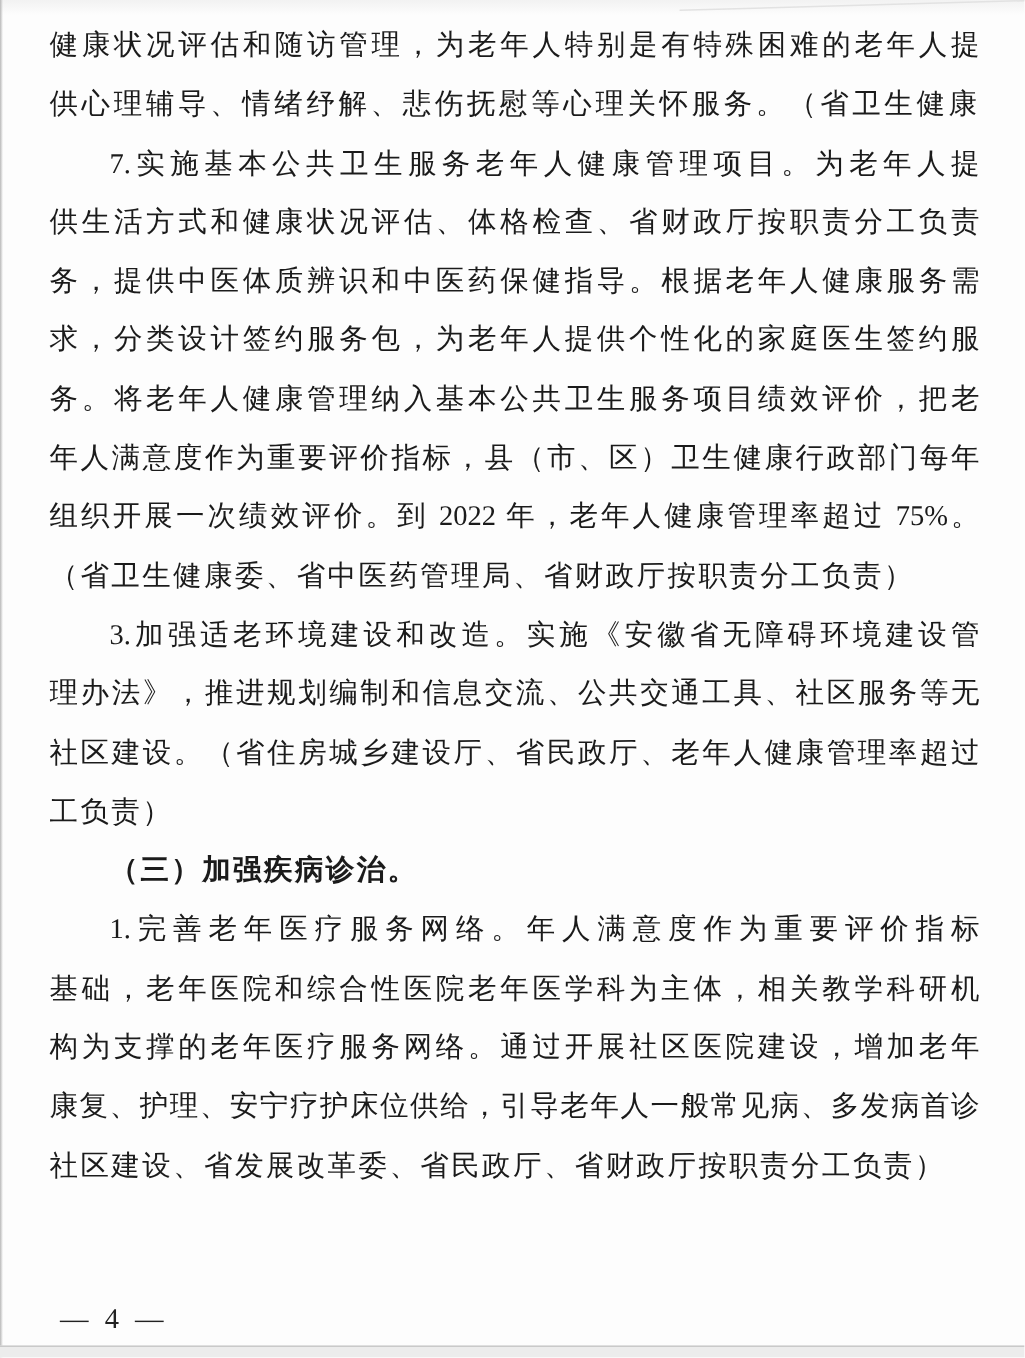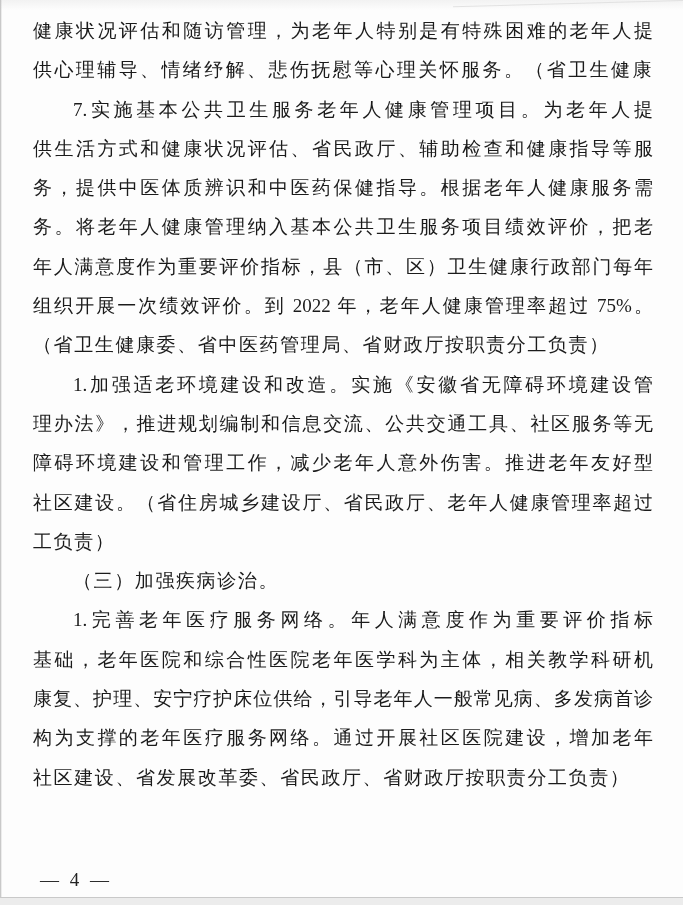--- a/index.html
+++ b/index.html
@@ -19,21 +19,21 @@
     height: 39.3px; line-height: 39.3px;
     font-size: 19px;
     text-align: justify;
     text-align-last: justify;
     text-justify: inter-character;
     overflow: hidden;
   }
   .line .b { font-weight: normal; }
   .line.last { text-align-last: left; letter-spacing: 1.6px; }
   .line.indent { text-indent: 40px; }
-  .line.sec { font-weight: normal; }
+  .line.sec { font-weight: bold; }
   .footer {
     position: absolute; left: 40px; top: 869px;
     font-size: 19px; letter-spacing: 3px; color: #222;
   }
   
   .top-fade {
     position: absolute; top: 0; left: 0; right: 0; height: 10px;
     background: linear-gradient(#f2f2f2, rgba(255,255,255,0));
     pointer-events: none;
   }
@@ -54,34 +54,34 @@
 <body>
 
 <div class="top-fade"></div>
 <div class="scan-line"></div>
 <div class="left-edge"></div>
 
 <div class="page">
   <div class="line"><span class="b"></span><span>健康状况评估和随访管理，为老年人特别是有特殊困难的老年人提</span></div>
   <div class="line last"><span class="b"></span><span>供心理辅导、情绪纾解、悲伤抚慰等心理关怀服务。（省卫生健康委）</span></div>
   <div class="line indent"><span class="b">7.实施基本公共卫生服务老年人健康管理项目。</span><span>为老年人提</span></div>
-  <div class="line"><span class="b"></span><span>供生活方式和健康状况评估、省民政厅、辅助检查和健康指导等服</span></div>
+  <div class="line"><span class="b"></span><span>供生活方式和健康状况评估、体格检查、省财政厅按职责分工负责</span></div>
   <div class="line"><span class="b"></span><span>务，提供中医体质辨识和中医药保健指导。根据老年人健康服务需</span></div>
+  <div class="line"><span class="b"></span><span>求，分类设计签约服务包，为老年人提供个性化的家庭医生签约服</span></div>
   <div class="line"><span class="b"></span><span>务。将老年人健康管理纳入基本公共卫生服务项目绩效评价，把老</span></div>
   <div class="line"><span class="b"></span><span>年人满意度作为重要评价指标，县（市、区）卫生健康行政部门每年</span></div>
   <div class="line"><span class="b"></span><span>组织开展一次绩效评价。到 2022 年，老年人健康管理率超过 75%。</span></div>
   <div class="line last"><span class="b"></span><span>（省卫生健康委、省中医药管理局、省财政厅按职责分工负责）</span></div>
-  <div class="line indent"><span class="b">1.加强适老环境建设和改造。</span><span>实施《安徽省无障碍环境建设管</span></div>
+  <div class="line indent"><span class="b">3.加强适老环境建设和改造。</span><span>实施《安徽省无障碍环境建设管</span></div>
   <div class="line"><span class="b"></span><span>理办法》，推进规划编制和信息交流、公共交通工具、社区服务等无</span></div>
-  <div class="line"><span class="b"></span><span>障碍环境建设和管理工作，减少老年人意外伤害。推进老年友好型</span></div>
   <div class="line"><span class="b"></span><span>社区建设。（省住房城乡建设厅、省民政厅、老年人健康管理率超过</span></div>
   <div class="line last"><span class="b"></span><span>工负责）</span></div>
   <div class="line indent last sec"><span class="b"></span><span>（三）加强疾病诊治。</span></div>
   <div class="line indent"><span class="b">1.完善老年医疗服务网络。</span><span>年人满意度作为重要评价指标</span></div>
   <div class="line"><span class="b"></span><span>基础，老年医院和综合性医院老年医学科为主体，相关教学科研机</span></div>
+  <div class="line"><span class="b"></span><span>构为支撑的老年医疗服务网络。通过开展社区医院建设，增加老年</span></div>
   <div class="line"><span class="b"></span><span>康复、护理、安宁疗护床位供给，引导老年人一般常见病、多发病首诊</span></div>
-  <div class="line"><span class="b"></span><span>构为支撑的老年医疗服务网络。通过开展社区医院建设，增加老年</span></div>
   <div class="line last"><span class="b"></span><span>社区建设、省发展改革委、省民政厅、省财政厅按职责分工负责）</span></div>
 </div>
 
 <div class="footer">— 4 —</div>
 
 <div class="bottom-strip"></div>
 
 </body></html>

